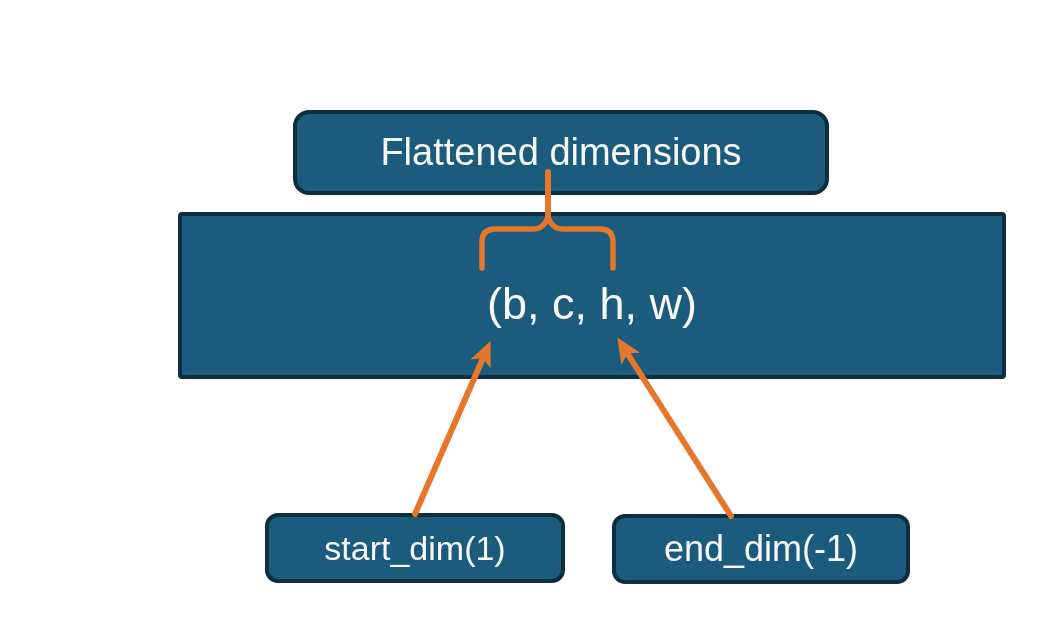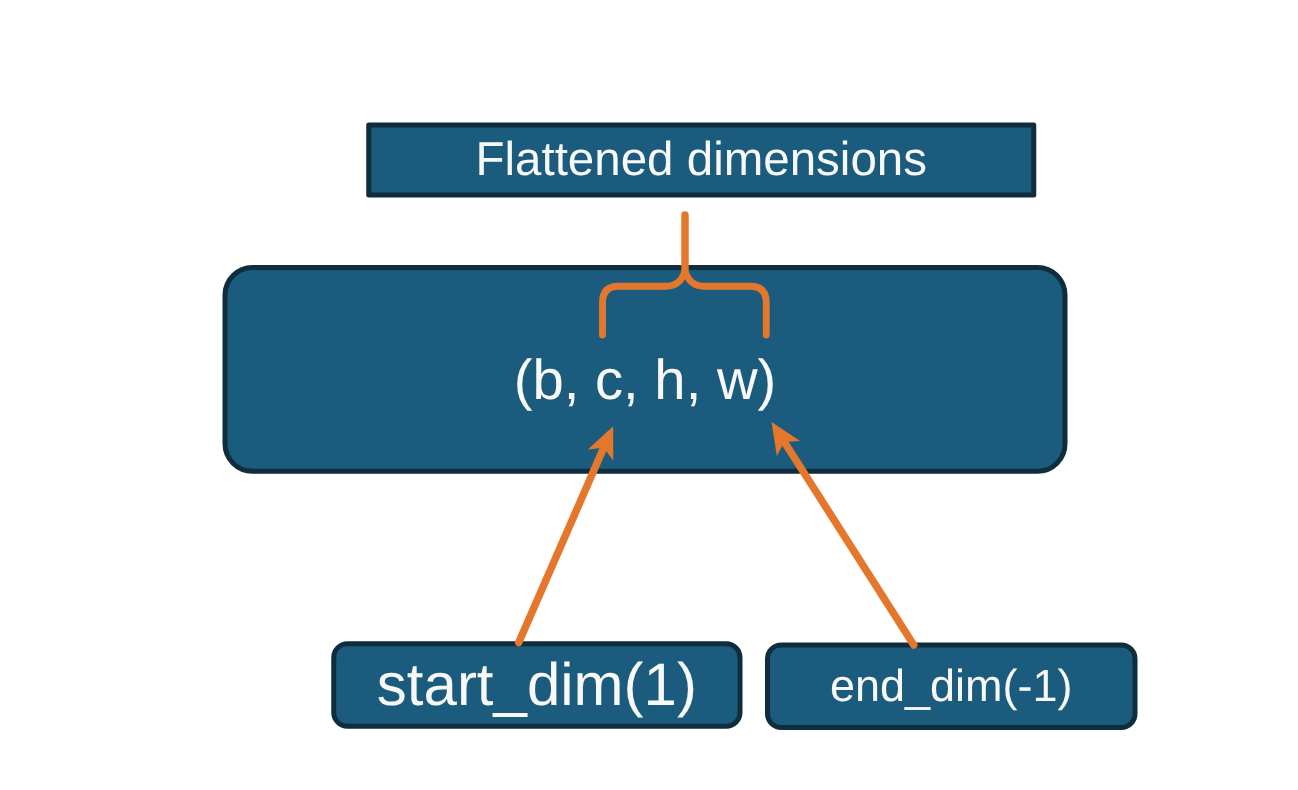--- a/index.html
+++ b/index.html
@@ -25,37 +25,37 @@
     position: absolute;
     background: var(--node-fill);
     border: 4px solid var(--node-border);
     color: var(--node-text);
     display: flex;
     align-items: center;
     justify-content: center;
     text-align: center;
   }
   .node-top {
-    left: 293px; top: 98px;
-    width: 536px; height: 60px;
-    border-radius: 2px;
+    left: 293px; top: 110px;
+    width: 536px; height: 85px;
+    border-radius: 16px;
     font-size: 38px;
   }
   .node-main {
     left: 178px; top: 212px;
-    width: 676px; height: 167px;
-    border-radius: 24px;
+    width: 828px; height: 167px;
+    border-radius: 4px;
     font-size: 45px;
     padding-top: 16px;
   }
   .node-start {
     left: 265px; top: 513px;
-    width: 329px; height: 70px;
+    width: 300px; height: 70px;
     border-radius: 13px;
-    font-size: 48px;
+    font-size: 34px;
     text-align: center;
   }
   .node-end {
     left: 580px; top: 514px;
     width: 298px; height: 70px;
     border-radius: 13px;
     font-size: 36px;
     margin-left: 32px;
   }
   .overlay {

